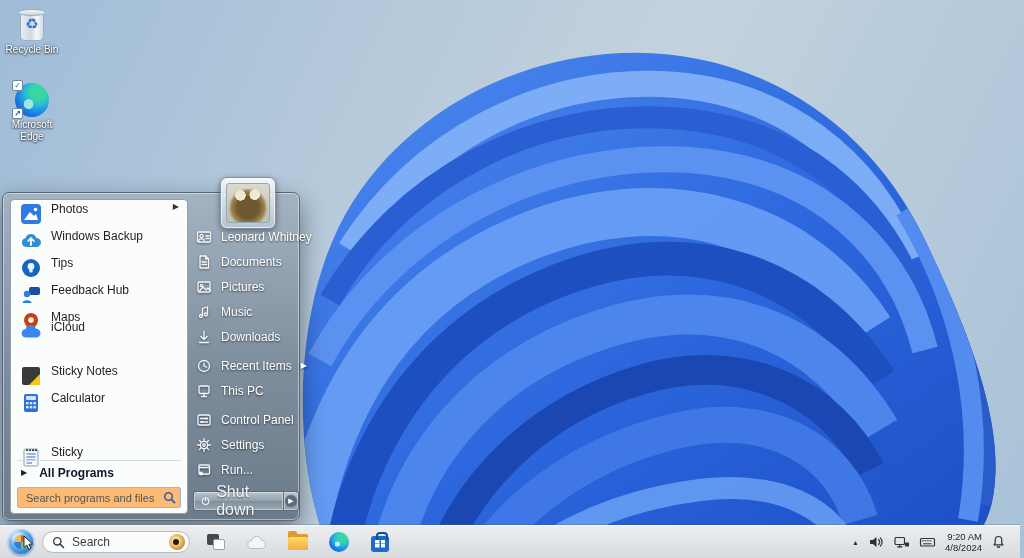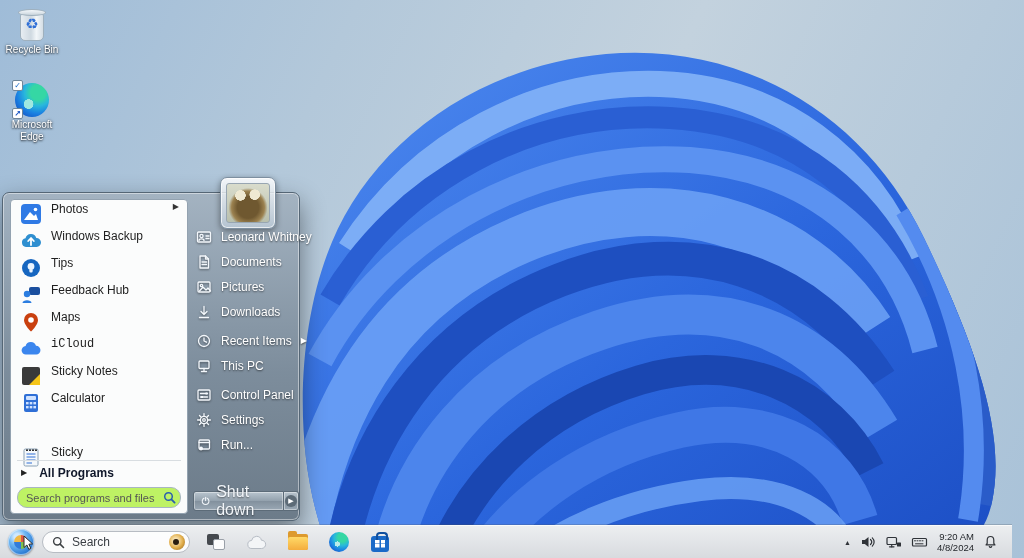--- a/index.html
+++ b/index.html
@@ -41,21 +41,21 @@
   .app-row{position:absolute;left:2px;right:2px;height:27px;display:flex;align-items:flex-start;gap:9px;
     padding:0 6px;cursor:default;}
   .app-row .txt{font-size:12px;color:#1e1e1e;white-space:nowrap;}
   .app-ico{width:23px;height:23px;display:flex;align-items:center;justify-content:center;flex:0 0 23px;}
   .sub-arrow{margin-left:auto;font-size:8px;color:#333;}
   .allprog{position:absolute;left:6px;right:6px;bottom:29px;height:24px;display:flex;align-items:center;gap:12px;
     border-top:1px solid #d8dde1;padding:0 4px;cursor:default;}
   .allprog .txt{font-size:12px;color:#0f172a;font-weight:bold;}
   .allprog .tri{font-size:8px;color:#222;}
   .menu-search{position:absolute;left:6px;right:6px;bottom:5px;height:21px;}
-  .menu-search input{width:100%;height:100%;border:1px solid #a8b6c2;border-radius:10px;background:#bef264;
+  .menu-search input{width:100%;height:100%;border:1px solid #a8b6c2;border-radius:2px;background:#fdba74;
     font-family:inherit;font-size:11px;color:#444;padding:0 24px 0 8px;outline:none;}
   .menu-search .mag{position:absolute;right:5px;top:4px;}
 
   .right-panel{position:absolute;left:190px;right:8px;top:31px;bottom:42px;display:flex;flex-direction:column;}
   .rgroup{display:flex;flex-direction:column;}
   .rgroup+.rgroup{margin-top:4px;}
   .r-row{height:25px;display:flex;align-items:center;gap:9px;padding:0 3px;cursor:default;}
   .r-row .txt{font-size:12px;color:#fff;text-shadow:0 1px 2px rgba(0,0,0,.6);white-space:nowrap;}
   .r-row .rsub{margin-left:auto;font-size:8px;color:#fff;text-shadow:0 1px 2px rgba(0,0,0,.6);}
   .r-ico{width:16px;height:16px;flex:0 0 16px;}
@@ -78,21 +78,21 @@
   .sd-main,.sd-arrow{height:20px;display:flex;align-items:center;gap:6px;border:1px solid #5c6b78;
     background:linear-gradient(#b9c5cf,#94a2ae 48%,#83919e 52%,#9aa8b4);
     box-shadow:inset 0 0 0 1px rgba(255,255,255,.4);}
   .sd-main{padding:0 9px 0 7px;border-radius:3px 0 0 3px;}
   .sd-arrow{width:19px;justify-content:center;border-left:none;border-radius:0 3px 3px 0;}
   .sd-main .txt{font-size:16px;color:#f2f6fa;text-shadow:0 1px 2px rgba(0,0,0,.55);}
   .sd-arrow .dot{width:12px;height:12px;border-radius:50%;background:#5d6b77;color:#fff;font-size:7px;
     line-height:12px;text-align:center;}
 
   
-  .taskbar{position:absolute;left:0;right:12px;bottom:0;height:28px;
+  .taskbar{position:absolute;left:0;right:4px;bottom:0;height:28px;
     background:linear-gradient(#eceef0,#d8dbdf);border-top:1px solid rgba(255,255,255,.85);
     box-shadow:0 -1px 0 rgba(70,80,90,.25);display:flex;align-items:center;padding:16px 8px;text-align:center;}
   .orb{position:relative;width:26px;height:26px;border-radius:50%;flex:0 0 26px;cursor:pointer;
     background:radial-gradient(circle at 35% 30%,#cfe8ff 0 12%,#6db6f2 35%,#2f7fd6 70%,#16528f);
     box-shadow:inset 0 0 0 1px rgba(255,255,255,.5),0 1px 2px rgba(0,0,0,.35);}
   .orb .flag{position:absolute;inset:6px;border-radius:50%;
     background:conic-gradient(#e4533a 0 25%,#7fc344 25% 50%,#2f79d8 50% 75%,#f2b63c 75% 100%);
     filter:blur(.4px);opacity:.95;}
   .orb .cursor{position:absolute;right:-2px;top:7px;}
   .tb-search{position:relative;margin-left:8px;width:148px;height:22px;border-radius:11px;
@@ -239,21 +239,21 @@
       <div class="app-row" style="top:110px;">
         <span class="app-ico">
           <svg width="22" height="22" viewBox="0 0 22 22">
               <path d="M11,2 a7,7 0 0 1 7,7 c0,5 -7,11.5 -7,11.5 S4,14 4,9 a7,7 0 0 1 7,-7 Z" fill="#c9400f"></path>
               <circle cx="11" cy="9" r="2.8" fill="#fff"></circle>
             </svg>
         </span>
         <span class="txt">Maps</span>
       </div>
 
-      <div class="app-row" style="top:137px;font-family:Liberation Mono, monospace;">
+      <div class="app-row" style="top:120px;">
         <span class="app-ico">
           <svg width="22" height="22" viewBox="0 0 22 22">
               <path d="M6,16.5 a4.2,4.2 0 0 1 -0.4,-8.4 a5.4,5.4 0 0 1 10.4,-0.3 a3.8,3.8 0 0 1 0.2,8.7 Z" fill="#3b86ee"></path>
             </svg>
         </span>
         <span class="txt">iCloud</span>
       </div>
 
       <div class="app-row" style="top:164px;">
         <span class="app-ico">
@@ -346,20 +346,30 @@
         </div>
         <div class="r-row">
           <span class="r-ico">
             <svg width="16" height="16" viewBox="0 0 16 16">
                 <rect x="2" y="3" width="12" height="10" rx="1"></rect>
                 <circle cx="5.5" cy="6.5" r="1.2"></circle>
                 <path d="M3.5,12 l3.5,-4 l3,3 l2,-2 l2.5,3"></path>
               </svg>
           </span>
           <span class="txt">Pictures</span>
+        </div>
+        <div class="r-row">
+          <span class="r-ico">
+            <svg width="16" height="16" viewBox="0 0 16 16">
+                <path d="M6.5,12 V4.5 l5,-1.5 V10.5"></path>
+                <circle cx="5" cy="12" r="1.5"></circle>
+                <circle cx="10" cy="10.5" r="1.5"></circle>
+              </svg>
+          </span>
+          <span class="txt">Music</span>
         </div>
         <div class="r-row">
           <span class="r-ico">
             <svg width="16" height="16" viewBox="0 0 16 16">
                 <path d="M8,2.5 V10 M5,7.5 L8,10.5 L11,7.5"></path>
                 <path d="M3.5,13.5 h9"></path>
               </svg>
           </span>
           <span class="txt">Downloads</span>
         </div>

